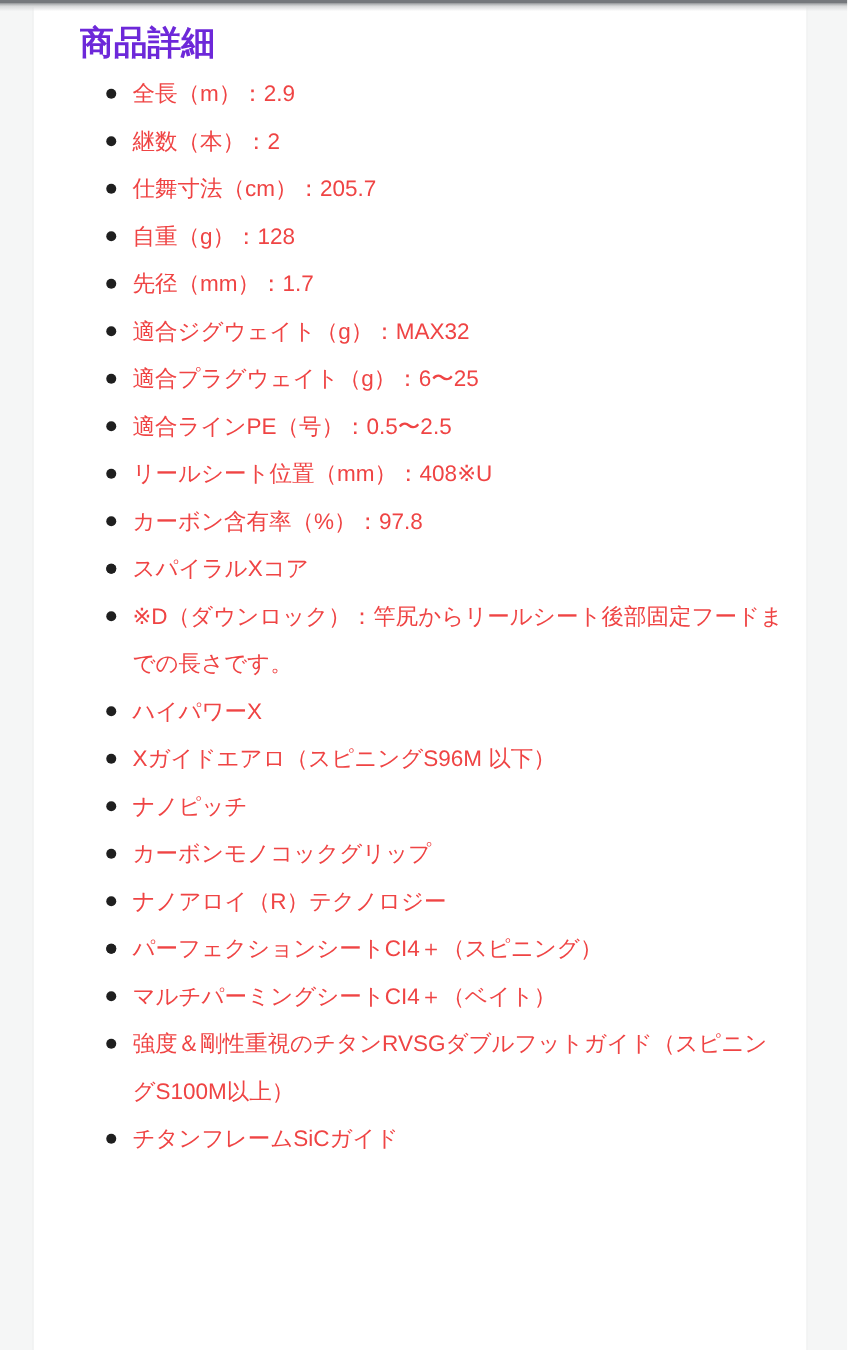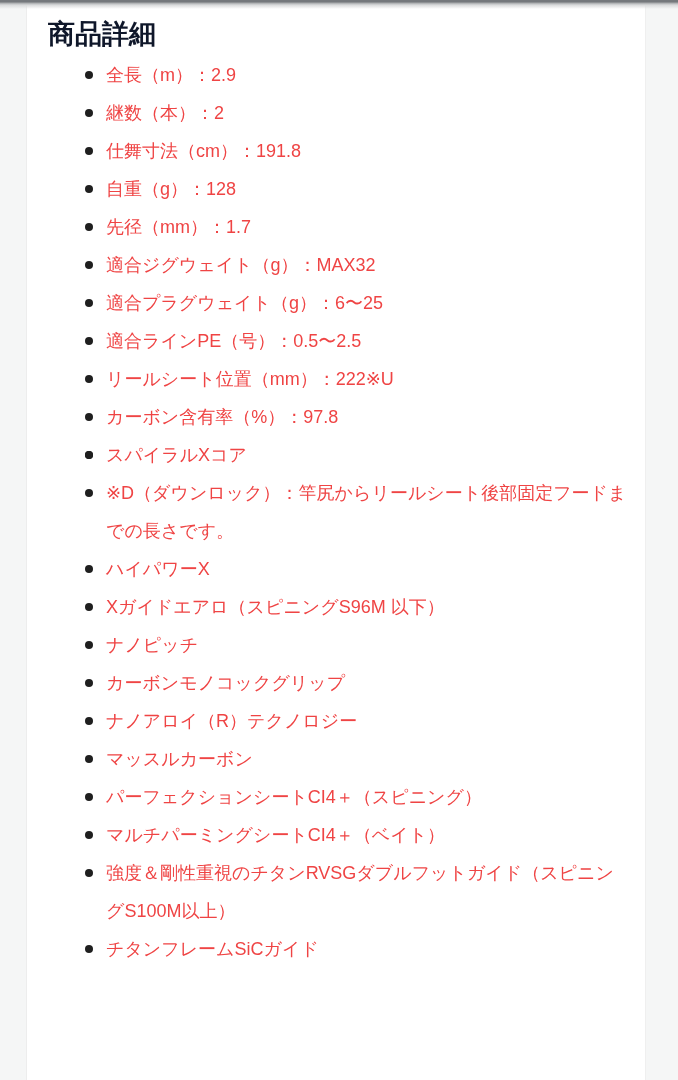--- a/index.html
+++ b/index.html
@@ -46,25 +46,25 @@
     top: 0;
     left: 27px;
     right: 33px;
     bottom: 0;
     background: #ffffff;
     padding: 10px 14px 0 21px;
     box-sizing: border-box;
     z-index: 2;
   }
   h2.section-title {
-    margin: 4px 0 2px 0;
+    margin: 4px 0 2px 16px;
     font-size: 27px;
     line-height: 40px;
     font-weight: 700;
-    color: #0f172a;
+    color: #6d28d9;
   }
   ul.spec-list {
     list-style: none;
     margin: 0;
     padding: 0;
   }
   ul.spec-list li {
     position: relative;
     padding-left: 58px;
     font-size: 18px;
@@ -88,36 +88,36 @@
 <div class="viewport">
   <div class="top-shadow"></div>
   <div class="gutter left"></div>
   <div class="gutter right"></div>
 
   <main class="card">
     <h2 class="section-title">商品詳細</h2>
     <ul class="spec-list">
         <li><span class="bullet"></span><span class="li-text">全長（m）：2.9</span></li>
         <li><span class="bullet"></span><span class="li-text">継数（本）：2</span></li>
-        <li><span class="bullet"></span><span class="li-text">仕舞寸法（cm）：191.8</span></li>
+        <li><span class="bullet"></span><span class="li-text">仕舞寸法（cm）：205.7</span></li>
         <li><span class="bullet"></span><span class="li-text">自重（g）：128</span></li>
         <li><span class="bullet"></span><span class="li-text">先径（mm）：1.7</span></li>
         <li><span class="bullet"></span><span class="li-text">適合ジグウェイト（g）：MAX32</span></li>
         <li><span class="bullet"></span><span class="li-text">適合プラグウェイト（g）：6〜25</span></li>
         <li><span class="bullet"></span><span class="li-text">適合ラインPE（号）：0.5〜2.5</span></li>
-        <li><span class="bullet"></span><span class="li-text">リールシート位置（mm）：222※U</span></li>
+        <li><span class="bullet"></span><span class="li-text">リールシート位置（mm）：408※U</span></li>
         <li><span class="bullet"></span><span class="li-text">カーボン含有率（%）：97.8</span></li>
         <li><span class="bullet"></span></li>
         <li><span class="bullet"></span><span class="li-text">スパイラルXコア</span></li>
         <li><span class="bullet"></span><span class="li-text">※D（ダウンロック）：竿尻からリールシート後部固定フードまでの長さです。</span></li>
         <li><span class="bullet"></span><span class="li-text">ハイパワーX</span></li>
         <li><span class="bullet"></span><span class="li-text">Xガイドエアロ（スピニングS96M 以下）</span></li>
         <li><span class="bullet"></span><span class="li-text">ナノピッチ</span></li>
         <li><span class="bullet"></span><span class="li-text">カーボンモノコックグリップ</span></li>
         <li><span class="bullet"></span><span class="li-text">ナノアロイ（R）テクノロジー</span></li>
-        <li><span class="bullet"></span><span class="li-text">マッスルカーボン</span></li>
+        <li><span class="bullet"></span></li>
         <li><span class="bullet"></span><span class="li-text">パーフェクションシートCI4＋（スピニング）</span></li>
         <li><span class="bullet"></span><span class="li-text">マルチパーミングシートCI4＋（ベイト）</span></li>
         <li><span class="bullet"></span><span class="li-text">強度＆剛性重視のチタンRVSGダブルフットガイド（スピニングS100M以上）</span></li>
         <li><span class="bullet"></span><span class="li-text">チタンフレームSiCガイド</span></li>
       </ul>
   </main>
 </div>
 
 </body></html>

